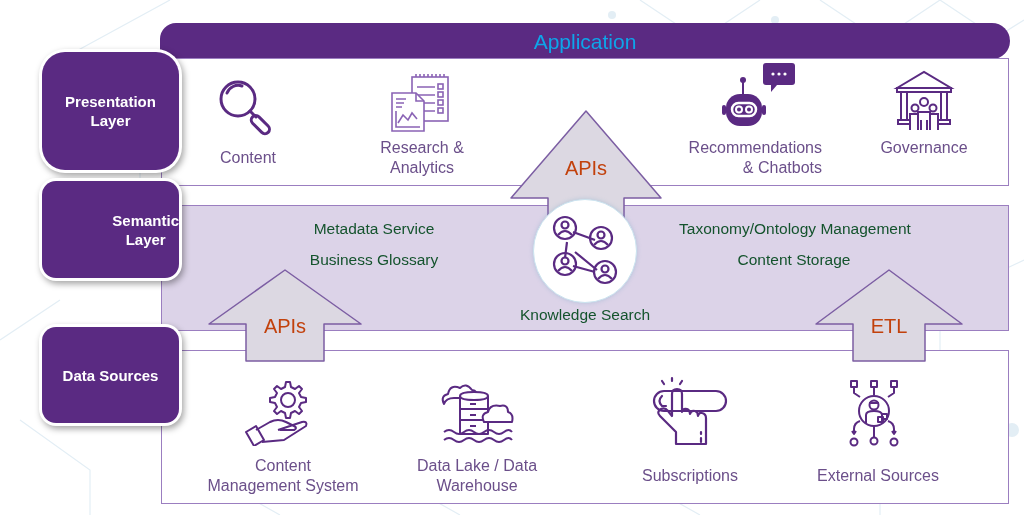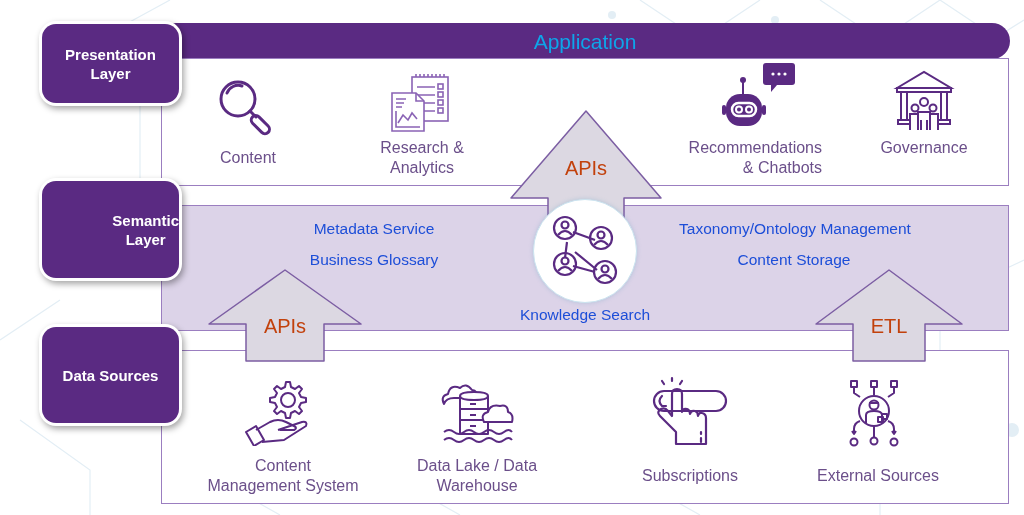--- a/index.html
+++ b/index.html
@@ -18,25 +18,25 @@
   .layer-box { border: 1.5px solid #9b7ec0; box-sizing: border-box; }
   .pres-box { left: 161px; top: 58px; width: 848px; height: 128px; background: #ffffff; }
   .sem-box { left: 161px; top: 205px; width: 848px; height: 126px; background: #dcd3e8; }
   .data-box { left: 161px; top: 350px; width: 848px; height: 154px; background: #ffffff; }
   .tab {
     background: #5a2a82; color: #ffffff; font-weight: bold; font-size: 15px;
     border-radius: 14px; text-align: center; display: flex; align-items: center; justify-content: center;
     line-height: 19px;
     box-shadow: 0 0 0 3px #ffffff, 2px 3px 6px 3px rgba(0,0,0,0.35);
   }
-  .tab-pres { left: 42px; top: 24px; width: 137px; height: 79px; }
+  .tab-pres { left: 42px; top: 52px; width: 137px; height: 118px; border-radius: 23px; }
   .tab-sem { left: 42px; top: 181px; width: 137px; height: 97px; justify-content: flex-end; }
   .tab-data { left: 42px; top: 327px; width: 137px; height: 96px; }
   .lbl { color: #6b4f8a; font-size: 16px; text-align: center; line-height: 20px; }
-  .sem-lbl { color: #1d4ed8; font-size: 15.5px; text-align: center; white-space: nowrap; }
+  .sem-lbl { color: #14532d; font-size: 15.5px; text-align: center; white-space: nowrap; }
   .icon svg { display: block; }
   .arrow svg { overflow: visible; }
   .arrow-text { color: #c2410c; font-size: 20px; text-align: center; }
   .kg-circle {
     left: 533px; top: 199px; width: 104px; height: 104px; border-radius: 50%;
     background: #ffffff; border: 1.5px solid #cbe3ef; box-sizing: border-box;
     box-shadow: 0 0 4px rgba(120,170,200,0.4);
   }
 </style>
 </head>

